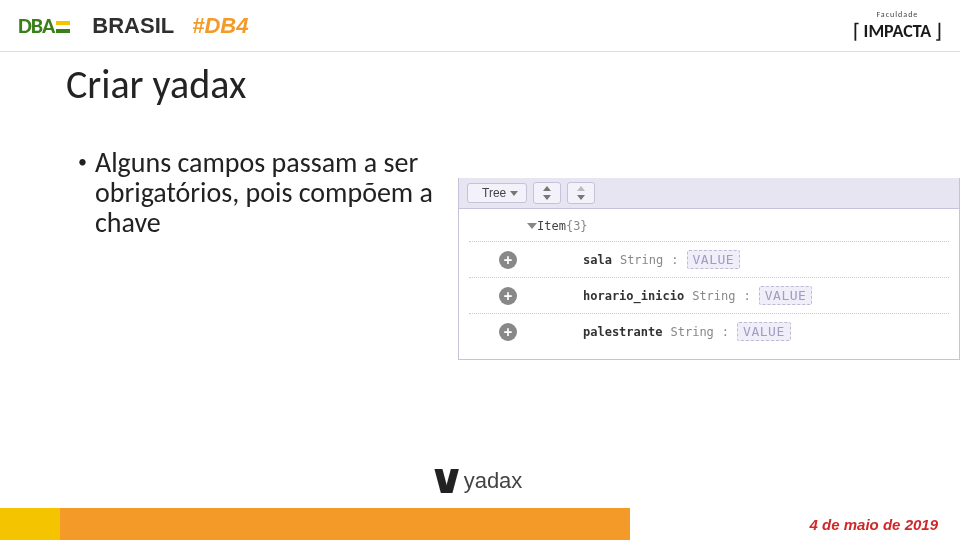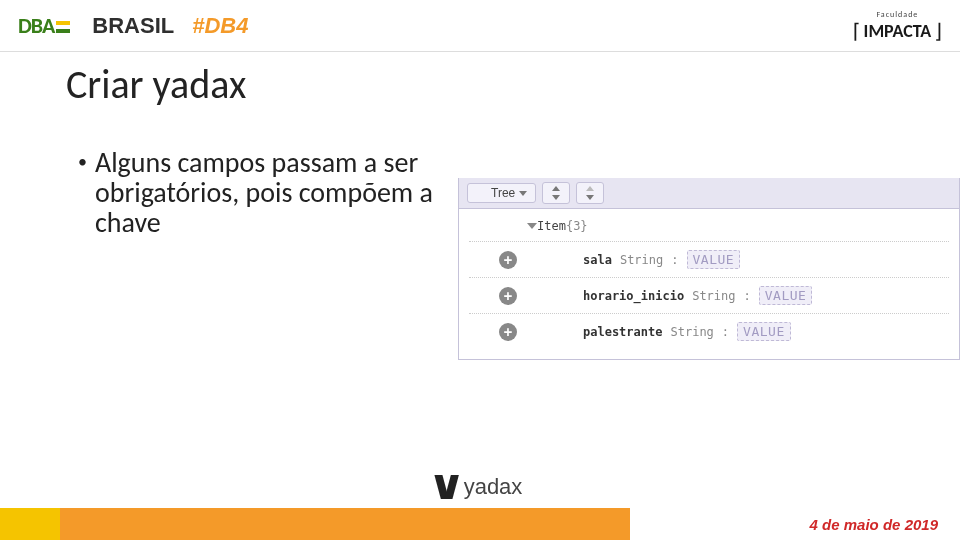--- a/index.html
+++ b/index.html
@@ -31,21 +31,21 @@
   .bullet-row { position: absolute; top: 148px; left: 78px; width: 360px; display: flex; align-items: flex-start; gap: 8px; }
   .bullet-dot { color: #222; font-size: 18px; line-height: 28px; }
   .bullet-text { font-size: 28px; color: #222; line-height: 30px; font-family: Calibri, "Segoe UI", sans-serif; }
 
   
   .panel { position: absolute; top: 178px; left: 458px; width: 502px; }
   .panel-head { background: #f2f2f2; border-top: 1px solid #d8d8d8; border-bottom: 1px solid #d8d8d8; padding: 6px 12px; }
   .panel-head .panel-title { font-family: Arial, sans-serif; font-weight: 700; font-size: 19px; color: #333; }
 
   .toolbar { background: #e7e5f2; border: 1px solid #c5c2d9; border-top: none; padding: 4px 8px; display: flex; align-items: center; gap: 6px; }
-  .tree-btn { font-family: Verdana, Arial, sans-serif; font-size: 12px; color: #444; border: 1px solid #c5c2d9; background: #f3f2fa; padding: 2px 8px 2px 23px; border-radius: 3px; display: flex; align-items: center; gap: 4px; }
+  .tree-btn { font-family: Verdana, Arial, sans-serif; font-size: 12px; color: #444; border: 1px solid #c5c2d9; background: #f3f2fa; padding: 2px 8px 2px 14px; border-radius: 3px; display: flex; align-items: center; gap: 4px; }
   .tree-btn .caret { width: 0; height: 0; border-left: 4px solid transparent; border-right: 4px solid transparent; border-top: 5px solid #777; }
   .sort-btn { width: 28px; height: 22px; border: 1px solid #c5c2d9; background: #f3f2fa; border-radius: 3px; display: flex; align-items: center; justify-content: center; }
   .sort-btn .arrows { position: relative; width: 14px; height: 14px; }
   .sort-btn .arrows::before, .sort-btn .arrows::after { content:""; position: absolute; width: 0; height: 0; border-left: 4px solid transparent; border-right: 4px solid transparent; left: 3px; }
   .sort-btn .arrows::before { top: 0; border-bottom: 5px solid #777; }
   .sort-btn .arrows::after { bottom: 0; border-top: 5px solid #777; }
   .sort-btn.second .arrows::before { border-bottom-color: #bbb; }
 
   .tree-area { border: 1px solid #c5c2d9; border-top: none; background: #fff; padding: 6px 10px 10px 10px; font-family: "Lucida Console", Monaco, monospace; font-size: 12px; color: #555; }
   .tree-root { display: flex; align-items: center; padding: 4px 0 8px 58px; }
@@ -59,21 +59,21 @@
   .field-name { color: #333; font-weight: 700; font-family: "Lucida Console", Monaco, monospace; font-size: 12px; }
   .field-type { color: #888; white-space: nowrap; }
   .colon { color: #888; }
   .value-chip { display: inline-block; border: 1px dashed #bfb9d6; background: #f0eef8; color: #a29bc2; font-size: 13px; padding: 1px 5px; border-radius: 2px; letter-spacing: 0.5px; }
 
   
   .footer-stripe { position: absolute; left: 0; right: 0; bottom: 0; height: 32px; display: flex; }
   .stripe-a { flex: 0 0 60px; background: #f5c400; }
   .stripe-b { flex: 1; background: #f49a29; }
   .stripe-c { flex: 0 0 330px; background: #fff; }
-  .yadax { position: absolute; bottom: 40px; left: 50%; transform: translateX(-50%); display: flex; align-items: center; gap: 8px; }
+  .yadax { position: absolute; bottom: 46px; left: 50%; transform: translateX(-50%); display: flex; align-items: center; gap: 8px; }
   .yadax .mark { display: flex; gap: 2px; }
   .yadax .mark span { width: 8px; height: 24px; background: #222; transform: skewX(-15deg); }
   .yadax .mark span:first-child { transform: skewX(15deg); }
   .yadax .name { font-size: 22px; color: #444; font-family: Arial, sans-serif; }
   .footer-date { position: absolute; right: 22px; bottom: 7px; font-family: Arial, sans-serif; font-weight: 900; font-style: italic; color: #d02828; font-size: 15px; }
 </style>
 </head>
 <body>
 
 <div class="slide">

